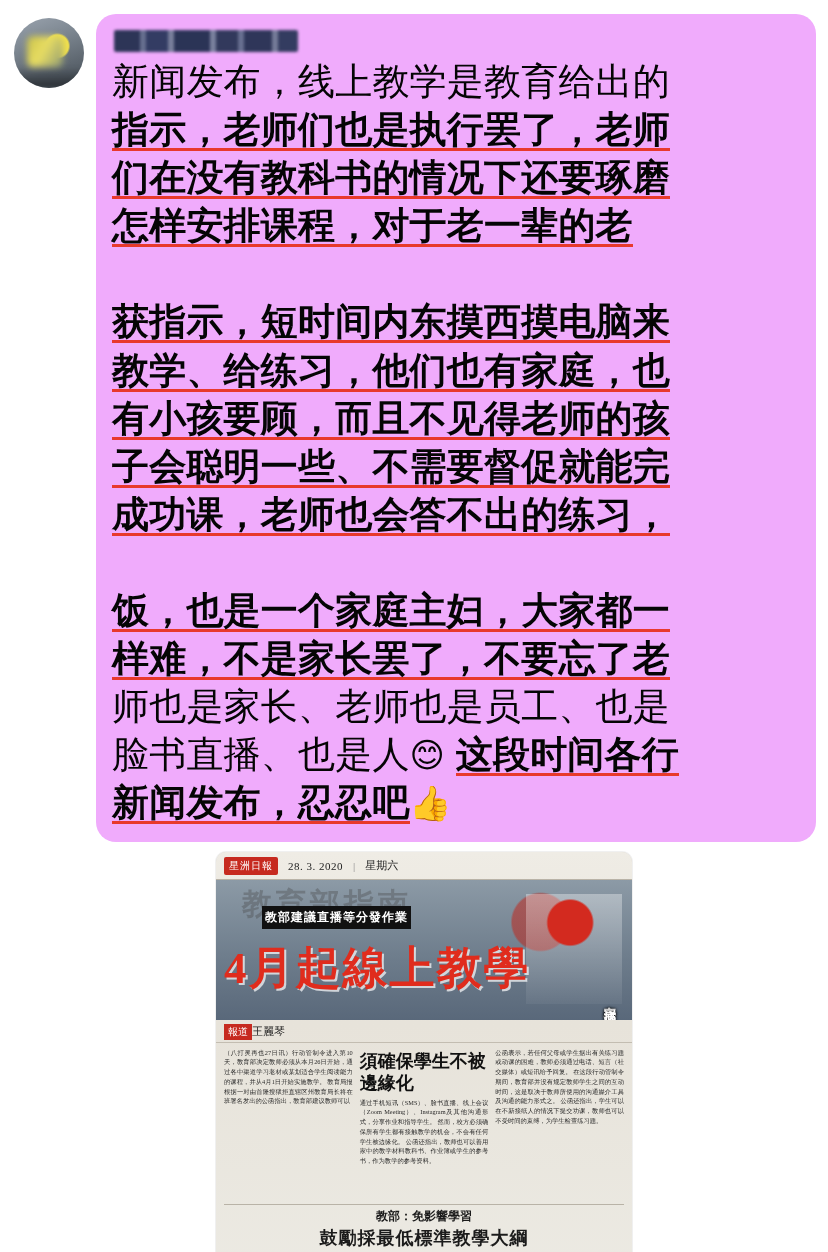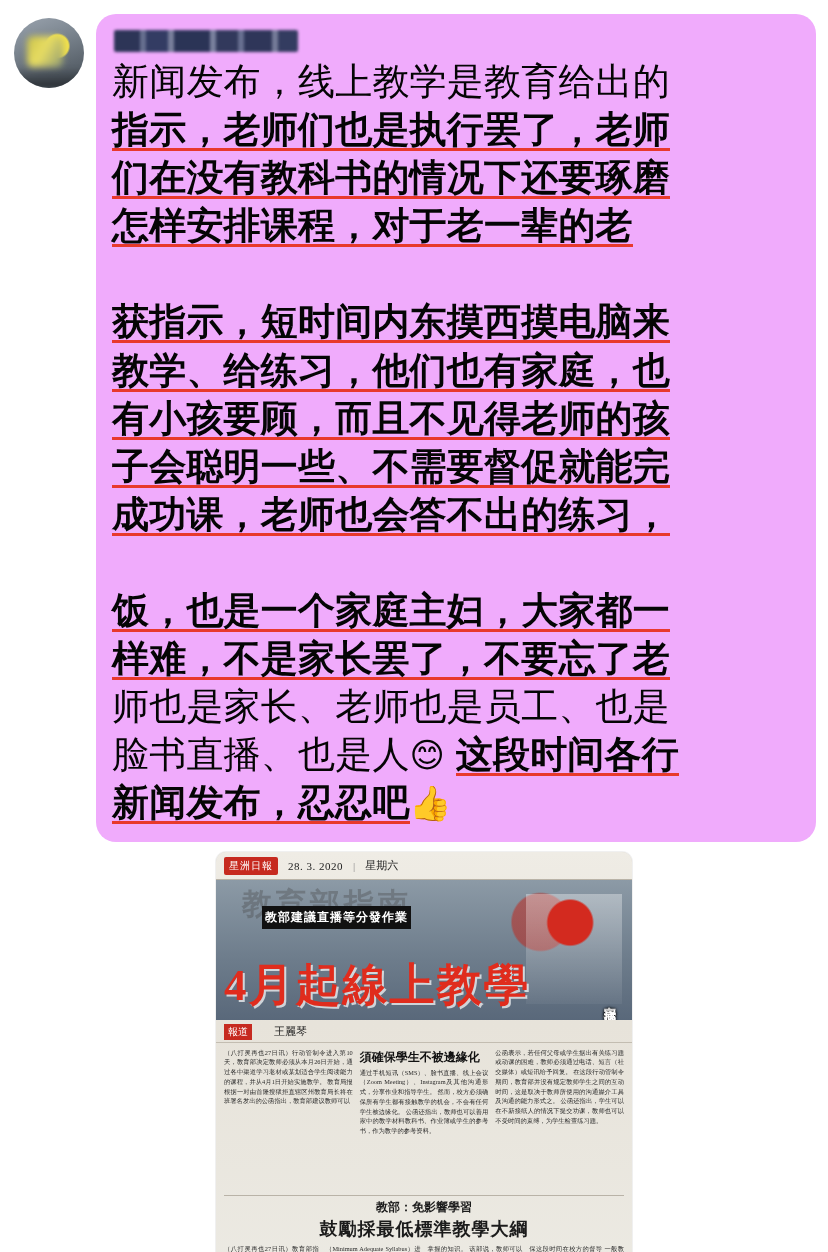--- a/index.html
+++ b/index.html
@@ -163,21 +163,21 @@
     letter-spacing: 4px;
     font-weight: bold;
   }
   .np-kicker {
     position: absolute; top: 26px; left: 10px;
     background: #111; color: #fff;
     font-size: 12px; font-weight: bold;
     padding: 3px 3px; letter-spacing: 1px; margin-left: 36px;
   }
   .np-head {
-    position: absolute; top: 75px; left: 8px;
+    position: absolute; top: 58px; left: 8px;
     color: #e02c1d;
     font-size: 45px;
     font-weight: bold;
     letter-spacing: 2px;
     text-shadow: 2px 2px 0 rgba(255,255,255,0.7);
   }
   .np-virus {
     position: absolute; right: 10px; top: 14px;
     width: 96px; height: 110px;
     background:
@@ -185,50 +185,50 @@
       linear-gradient(180deg, rgba(255,255,255,0.35), rgba(255,255,255,0.05));
   }
   .np-virus span {
     position: absolute; bottom: 4px; right: 4px;
     color: #fff; font-size: 12px; font-weight: bold;
     writing-mode: vertical-rl;
     text-shadow: 0 0 3px #000;
   }
 
   .np-byline {
-    display: flex; align-items: center; gap: 22px;
+    display: flex; align-items: center; gap: 0;
     padding: 4px 8px 2px 8px;
     border-bottom: 1px solid #c3bdb1;
     font-size: 11px;
   }
   .np-byline .tag { background: #c62a20; color: #fff; padding: 1px 4px; font-size: 10px; }
 
   .np-cols {
     display: flex;
     gap: 7px;
     padding: 5px 8px 0 8px;
     height: 150px;
     overflow: hidden;
   }
   .np-col { flex: 1 1 0; }
   .np-sub {
-    font-size: 12px; font-weight: bold; color: #111;
+    font-size: 18px; font-weight: bold; color: #111;
     margin: 2px 0 3px 0; line-height: 1.25;
   }
   .np-body {
     font-size: 6.3px;
     line-height: 1.55;
     color: #2a2a2a;
     text-align: justify;
     word-break: break-all;
   }
 
   .np-foot {
     border-top: 1px solid #b9b3a7;
-    margin: 2px 8px 0 8px;
+    margin: 11px 8px 0 8px;
     padding-top: 3px;
     text-align: center;
   }
   .np-foot .t1 { font-size: 12px; font-weight: bold; }
   .np-foot .t2 { font-size: 18px; font-weight: bold; letter-spacing: 1px; margin-top: 1px; text-align: center; }
   .np-foot-cols {
     display: flex; gap: 7px;
     padding: 3px 8px 0 8px;
     text-align: left;
   }

